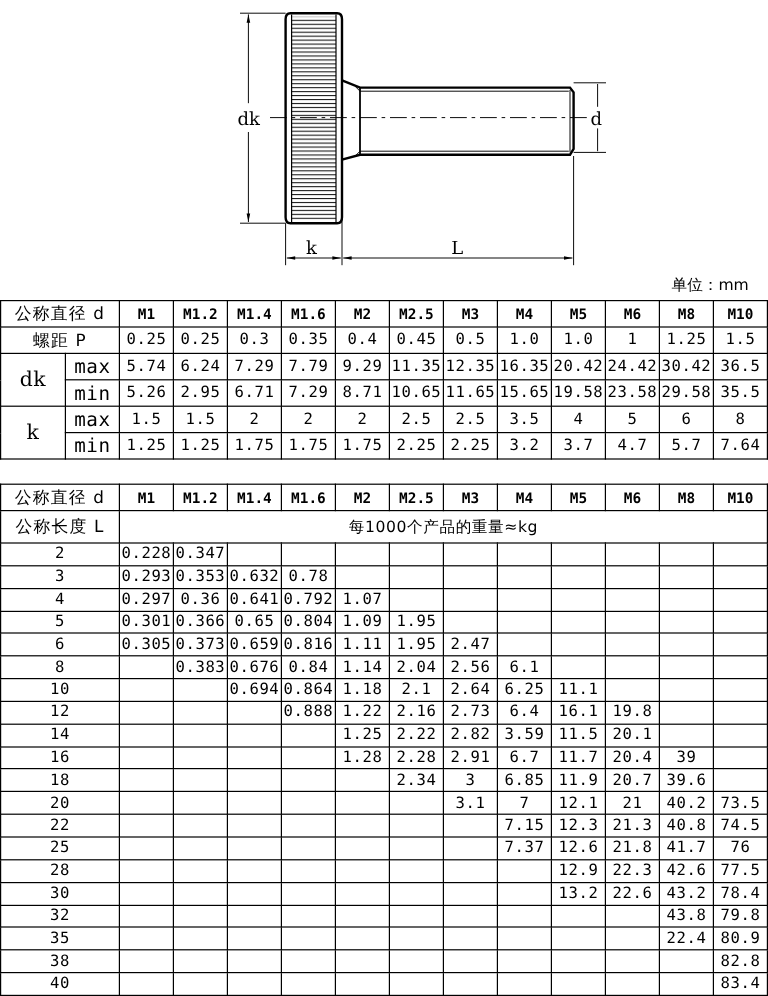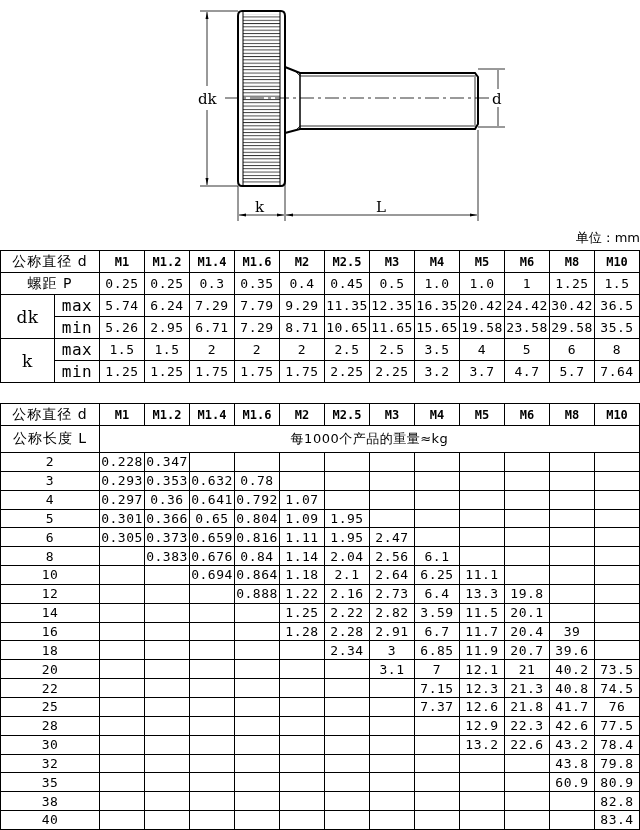--- a/index.html
+++ b/index.html
@@ -1,20 +1,20 @@
 <!DOCTYPE html>
 <html><head>
 <meta charset="utf-8">
 <style>
   html, body { margin: 0; padding: 0; background: #ffffff; }
   body { width: 640px; height: 830px; position: relative; overflow: hidden;
          font-family: "DejaVu Sans Mono", "Liberation Mono", monospace; color: #000; }
   #drawing { position: absolute; left: 0; top: 0; width: 640px; height: 230px; }
   .dimlabel { font-family: "DejaVu Serif", "Liberation Serif", serif; font-size: 15px; fill: #000; }
-  #unit { position: absolute; right: 0; top: 229px; font-size: 13px;
+  #unit { position: absolute; right: 16px; top: 229px; font-size: 13px;
           font-family: "DejaVu Sans", sans-serif; margin-left: 15px; }
   table { position: absolute; left: 0; border-collapse: collapse; table-layout: fixed; padding-left: 24px; }
   td { border: 1.5px solid #000; padding: 0; text-align: center; white-space: nowrap;
        font-size: 13px; letter-spacing: 0.5px; overflow: hidden; }
   #t1 { top: 250px; width: 639px; }
   #t1 tr { height: 22px; }
   #t2 { top: 403px; width: 639px; }
   #t2 tr.hdr { height: 22px; }
   #t2 tr.sub { height: 27px; }
   #t2 tr.data { height: 18.85px; }
@@ -345,21 +345,21 @@
       <tr class="data">
         <td>12</td>
         <td></td>
         <td></td>
         <td></td>
         <td>0.888</td>
         <td>1.22</td>
         <td>2.16</td>
         <td>2.73</td>
         <td>6.4</td>
-        <td>13.3</td>
+        <td>16.1</td>
         <td>19.8</td>
         <td></td>
         <td></td>
       </tr>
       <tr class="data">
         <td>14</td>
         <td></td>
         <td></td>
         <td></td>
         <td></td>
@@ -497,21 +497,21 @@
         <td></td>
         <td></td>
         <td></td>
         <td></td>
         <td></td>
         <td></td>
         <td></td>
         <td></td>
         <td></td>
         <td></td>
-        <td>60.9</td>
+        <td>22.4</td>
         <td>80.9</td>
       </tr>
       <tr class="data">
         <td>38</td>
         <td></td>
         <td></td>
         <td></td>
         <td></td>
         <td></td>
         <td></td>

